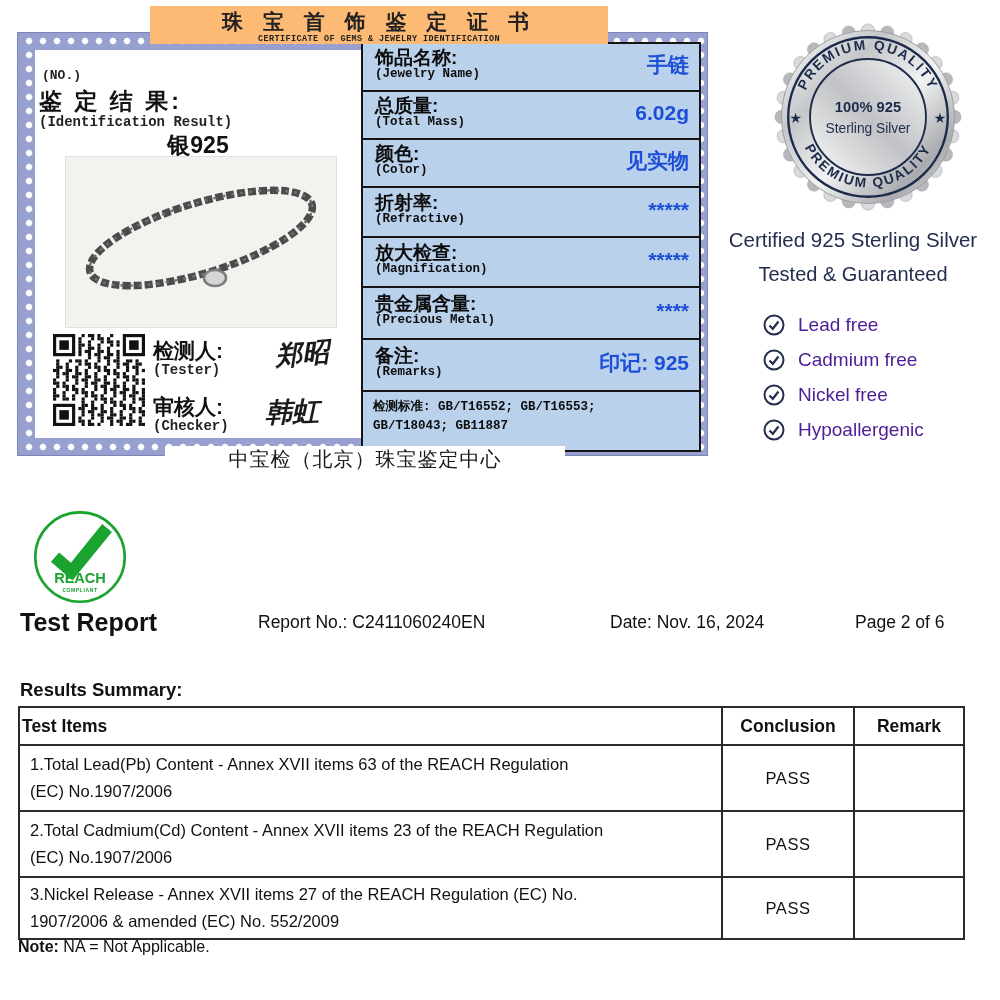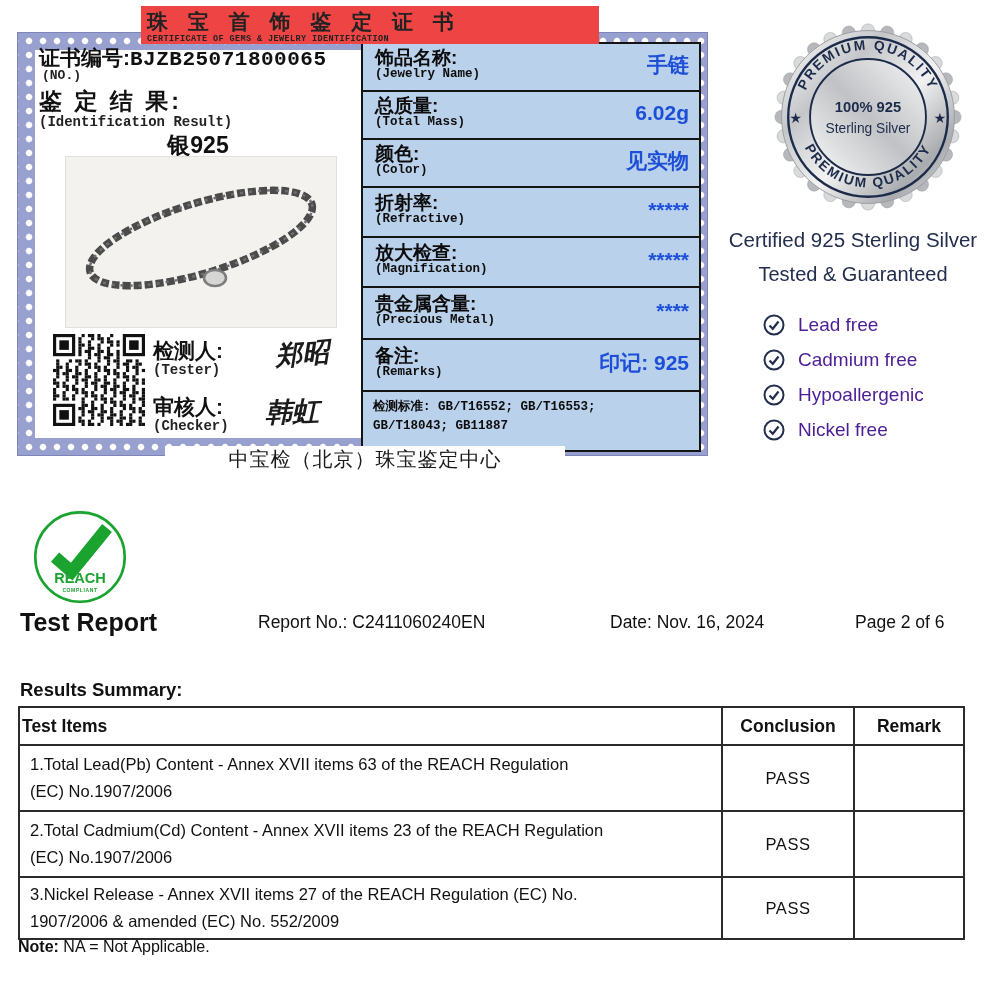--- a/index.html
+++ b/index.html
@@ -1,21 +1,21 @@
 <!DOCTYPE html>
 <html><head>
 <meta charset="utf-8">
 <style>
   * { margin:0; padding:0; box-sizing:border-box; }
   html,body { width:1000px; height:1000px; background:#ffffff; font-family:"Liberation Sans",sans-serif; color:#111; }
   .abs { position:absolute; }
 
   
   #cert { left:15px; top:6px; width:695px; height:466px; }
-  #cert-title { top:0; left:126px; width:458px; background:#ef4444; z-index:3; padding:2px 6px 0 6px; }
+  #cert-title { top:0; left:135px; width:458px; text-align:center; background:#fdba74; z-index:3; padding:2px 6px 0 6px; }
   #cert-title .cn { font-size:21px; font-weight:bold; letter-spacing:7px; color:#222; white-space:nowrap; }
   #cert-title .en { font-size:8.5px; font-weight:bold; font-family:"Liberation Mono",monospace; letter-spacing:0.4px; color:#222; margin-top:-2px; }
   #frame { top:26px; left:2px; width:691px; height:424px;
     background-color:#98a0cf;
     background-image:radial-gradient(circle, #ffffff 2.6px, rgba(255,255,255,0) 3.8px);
     background-size:14px 14px; background-position:4px 1px;
     border:1px solid #7c84b8; z-index:1; }
   #frame-inner { position:absolute; inset:17px; background:#ffffff; }
 
   .certno-line { left:24px; top:38px; z-index:2; font-weight:bold; font-size:21px; white-space:nowrap; }
@@ -91,23 +91,20 @@
 <div id="cert" class="abs">
   <div id="frame" class="abs">
     <div id="frame-inner"></div>
   </div>
 
   <div id="cert-title" class="abs">
     <div class="cn">珠 宝 首 饰 鉴 定 证 书</div>
     <div class="en">CERTIFICATE OF GEMS &amp; JEWELRY IDENTIFICATION</div>
   </div>
 
-  <div class="abs certno-line">
-    <span>证书编号:</span><span class="num">BJZB25071800065</span>
-  </div>
   <div id="no-sub" class="abs sub-en">(NO.)</div>
 
   <div id="result-label" class="abs">鉴 定 结 果:</div>
   <div id="result-sub" class="abs sub-en">(Identification Result)</div>
   <div id="result-value" class="abs">银925</div>
 
   <svg id="photo" class="abs" viewBox="0 0 272 172">
     <rect x="0" y="0" width="272" height="172" fill="#f3f2ef" stroke="#e2e0dc" stroke-width="2"></rect>
     <ellipse cx="136" cy="82" rx="116" ry="35" transform="rotate(-17 136 82)" fill="none" stroke="#4b4b4b" stroke-width="7.5" stroke-dasharray="8 3"></ellipse>
     <ellipse cx="136" cy="82" rx="116" ry="35" transform="rotate(-17 136 82)" fill="none" stroke="#6f6f6f" stroke-width="2.5" stroke-dasharray="3 6"></ellipse>
@@ -561,28 +558,28 @@
         <circle cx="11" cy="11" r="9.5" fill="none" stroke="#232e4e" stroke-width="2"></circle>
         <path d="M6.5 11.5 L9.8 14.8 L15.5 7.5" fill="none" stroke="#232e4e" stroke-width="2.2"></path>
       </svg>
     <span class="txt">Cadmium free</span>
   </div>
   <div class="claim">
     <svg width="22" height="22" viewBox="0 0 22 22">
         <circle cx="11" cy="11" r="9.5" fill="none" stroke="#232e4e" stroke-width="2"></circle>
         <path d="M6.5 11.5 L9.8 14.8 L15.5 7.5" fill="none" stroke="#232e4e" stroke-width="2.2"></path>
       </svg>
-    <span class="txt">Hypoallergenic</span>
+    <span class="txt">Nickel free</span>
   </div>
   <div class="claim">
     <svg width="22" height="22" viewBox="0 0 22 22">
         <circle cx="11" cy="11" r="9.5" fill="none" stroke="#232e4e" stroke-width="2"></circle>
         <path d="M6.5 11.5 L9.8 14.8 L15.5 7.5" fill="none" stroke="#232e4e" stroke-width="2.2"></path>
       </svg>
-    <span class="txt">Nickel free</span>
+    <span class="txt">Hypoallergenic</span>
   </div>
 </div>
 
 <svg id="reach" class="abs" viewBox="0 0 100 100">
   <circle cx="50" cy="52" r="43" fill="#ffffff" stroke="#1aa32f" stroke-width="2.5"></circle>
   <path d="M26 52 L42 66 L76 24" fill="none" stroke="#1aa32f" stroke-width="12"></path>
   <text x="50" y="77" text-anchor="middle" font-size="14" font-weight="bold" fill="#1aa32f" font-family="Liberation Sans, sans-serif">REACH</text>
   <text x="50" y="86" text-anchor="middle" font-size="4.8" font-weight="bold" fill="#1aa32f" letter-spacing="0.6" font-family="Liberation Sans, sans-serif">COMPLIANT</text>
 </svg>
 

